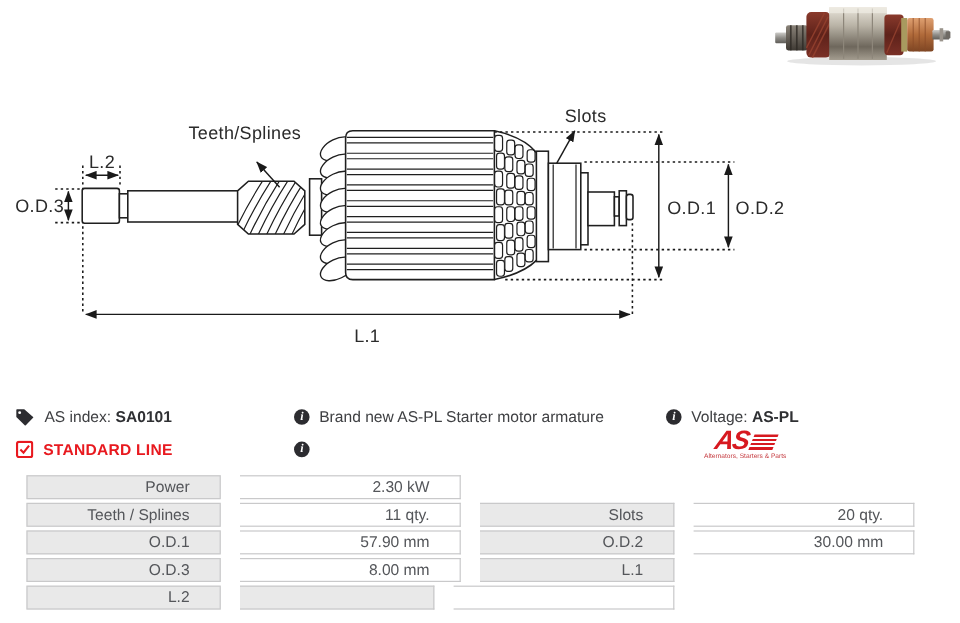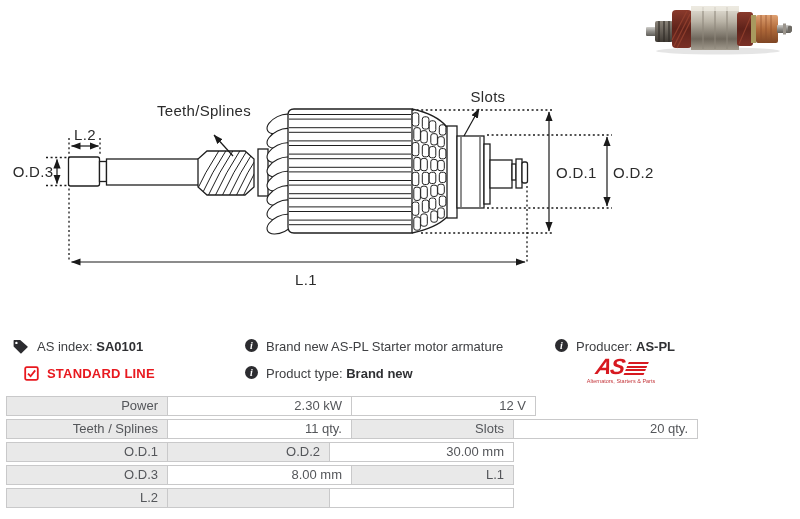--- a/index.html
+++ b/index.html
@@ -2,40 +2,40 @@
 <html><head>
 <meta charset="utf-8">
 <style>
   html,body{margin:0;padding:0;}
   body{
     width:800px;height:519px;position:relative;overflow:hidden;
     background:#ffffff;color:#3f4043;
     font-family:"Liberation Sans", sans-serif;
   }
   
-  .info-line{position:absolute;display:flex;align-items:flex-start;gap:8px;font-size:13px;height:16px;white-space:nowrap;}
+  .info-line{position:absolute;display:flex;align-items:center;gap:8px;font-size:13px;height:16px;white-space:nowrap;}
   .info-line .txt b{font-weight:bold;color:#2f3033;}
   .badge-i{width:13px;height:13px;border-radius:50%;background:#2c2c30;color:#fff;
     font:italic bold 10px/13px "Liberation Serif", serif;text-align:center;flex:0 0 auto;}
   .red-line{color:#e8191f;font-weight:bold;letter-spacing:.2px;}
   .ico{display:inline-flex;flex:0 0 auto;}
   
   .logo{position:absolute;left:586px;top:355px;width:70px;text-align:center;}
   .logo-top{display:flex;align-items:flex-end;justify-content:center;height:22px;}
   .logo-as{font-style:italic;font-weight:900;font-size:22px;line-height:20px;color:#d71920;
     letter-spacing:-1.5px;transform:skewX(-10deg);}
   .logo-stripes{width:20px;height:14px;margin-left:3px;margin-bottom:1px;
     background:repeating-linear-gradient(to bottom,#d71920 0 2px,#ffffff 2px 3.6px);
     transform:skewX(-22deg);}
   .logo-tag{font-size:5.5px;color:#c4373c;margin-top:1px;white-space:nowrap;}
   
   .spec-table{position:absolute;left:6px;top:396px;}
   .srow{display:flex;margin-bottom:3px;}
   .cell{box-sizing:border-box;height:20px;border:1px solid #c9c9ca;border-left:none;
-    font-size:13px;line-height:18px;text-align:right;padding-right:9px;color:#54565a;overflow:hidden;}
+    font-size:13px;line-height:18px;text-align:right;padding-right:25px;color:#54565a;overflow:hidden;margin-left:16px;}
   .srow .cell:first-child{border-left:1px solid #c9c9ca;}
   .lbl{background:#e9e9e9;width:162px;}
   .val{background:#ffffff;width:184px;}
   
   .diagram-svg{position:absolute;left:0;top:60px;width:800px;height:250px;}
   .photo-svg{position:absolute;left:644px;top:2px;width:152px;height:53px;}
   .dim-text{font-family:"Liberation Sans",sans-serif;font-size:15px;fill:#2b2b2b;letter-spacing:.3px;}
 </style>
 </head>
 <body>
@@ -247,67 +247,66 @@
 <div class="info-line" style="left:13px;top:339px;">
   <span class="ico">
     <svg width="16" height="15" viewBox="0 0 16 15">
         <path d="M7.2 1 L1.2 1 Q0.6 1 0.6 1.6 L0.6 7.6 L7.6 14.4 Q8 14.8 8.5 14.3 L14.6 8.2 Q15 7.8 14.6 7.4 Z" fill="#2c2c30"></path>
         <circle cx="3.4" cy="3.9" r="1.2" fill="#ffffff"></circle>
       </svg>
   </span>
   <span class="txt"><span>AS index:</span>&nbsp;<b>SA0101</b></span>
 </div>
 
-<div class="info-line" style="left:13px;top:366px;margin-left:11px;">
+<div class="info-line" style="left:13px;top:366px;">
   <span class="ico">
     <svg width="15" height="15" viewBox="0 0 15 15">
         <rect x="1.2" y="1.2" width="12.6" height="12.6" rx="1.5" fill="none" stroke="#e8191f" stroke-width="1.8"></rect>
         <path d="M4 7.6 L6.6 10.2 L11.2 4.4" fill="none" stroke="#e8191f" stroke-width="1.8"></path>
       </svg>
   </span>
   <span class="red-line">STANDARD LINE</span>
 </div>
 
 <div class="info-line" style="left:245px;top:339px;">
   <span class="badge-i">i</span>
   <span class="txt">Brand new AS-PL Starter motor armature</span>
 </div>
 
 <div class="info-line" style="left:245px;top:366px;">
   <span class="badge-i">i</span>
-  <span class="txt"><span>Product type:</span>&nbsp;<b>Brand new</b></span>
 </div>
 
 <div class="info-line" style="left:555px;top:339px;">
   <span class="badge-i">i</span>
-  <span class="txt"><span>Producer:</span>&nbsp;<b>AS-PL</b></span>
+  <span class="txt"><span>Voltage:</span>&nbsp;<b>AS-PL</b></span>
 </div>
 
 <div class="logo">
   <div class="logo-top">
     <span class="logo-as">AS</span>
     <span class="logo-stripes"></span>
   </div>
   <div class="logo-tag">Alternators, Starters &amp; Parts</div>
 </div>
 
 <div class="spec-table">
   <div class="srow">
     <div class="cell lbl">Power</div>
     <div class="cell val">2.30 kW</div>
-    <div class="cell val">12 V</div>
   </div>
   <div class="srow">
     <div class="cell lbl">Teeth / Splines</div>
     <div class="cell val">11 qty.</div>
     <div class="cell lbl">Slots</div>
     <div class="cell val">20 qty.</div>
   </div>
   <div class="srow">
     <div class="cell lbl">O.D.1</div>
+    <div class="cell val">57.90 mm</div>
     <div class="cell lbl">O.D.2</div>
     <div class="cell val">30.00 mm</div>
   </div>
   <div class="srow">
     <div class="cell lbl">O.D.3</div>
     <div class="cell val">8.00 mm</div>
     <div class="cell lbl">L.1</div>
   </div>
   <div class="srow">
     <div class="cell lbl">L.2</div>

